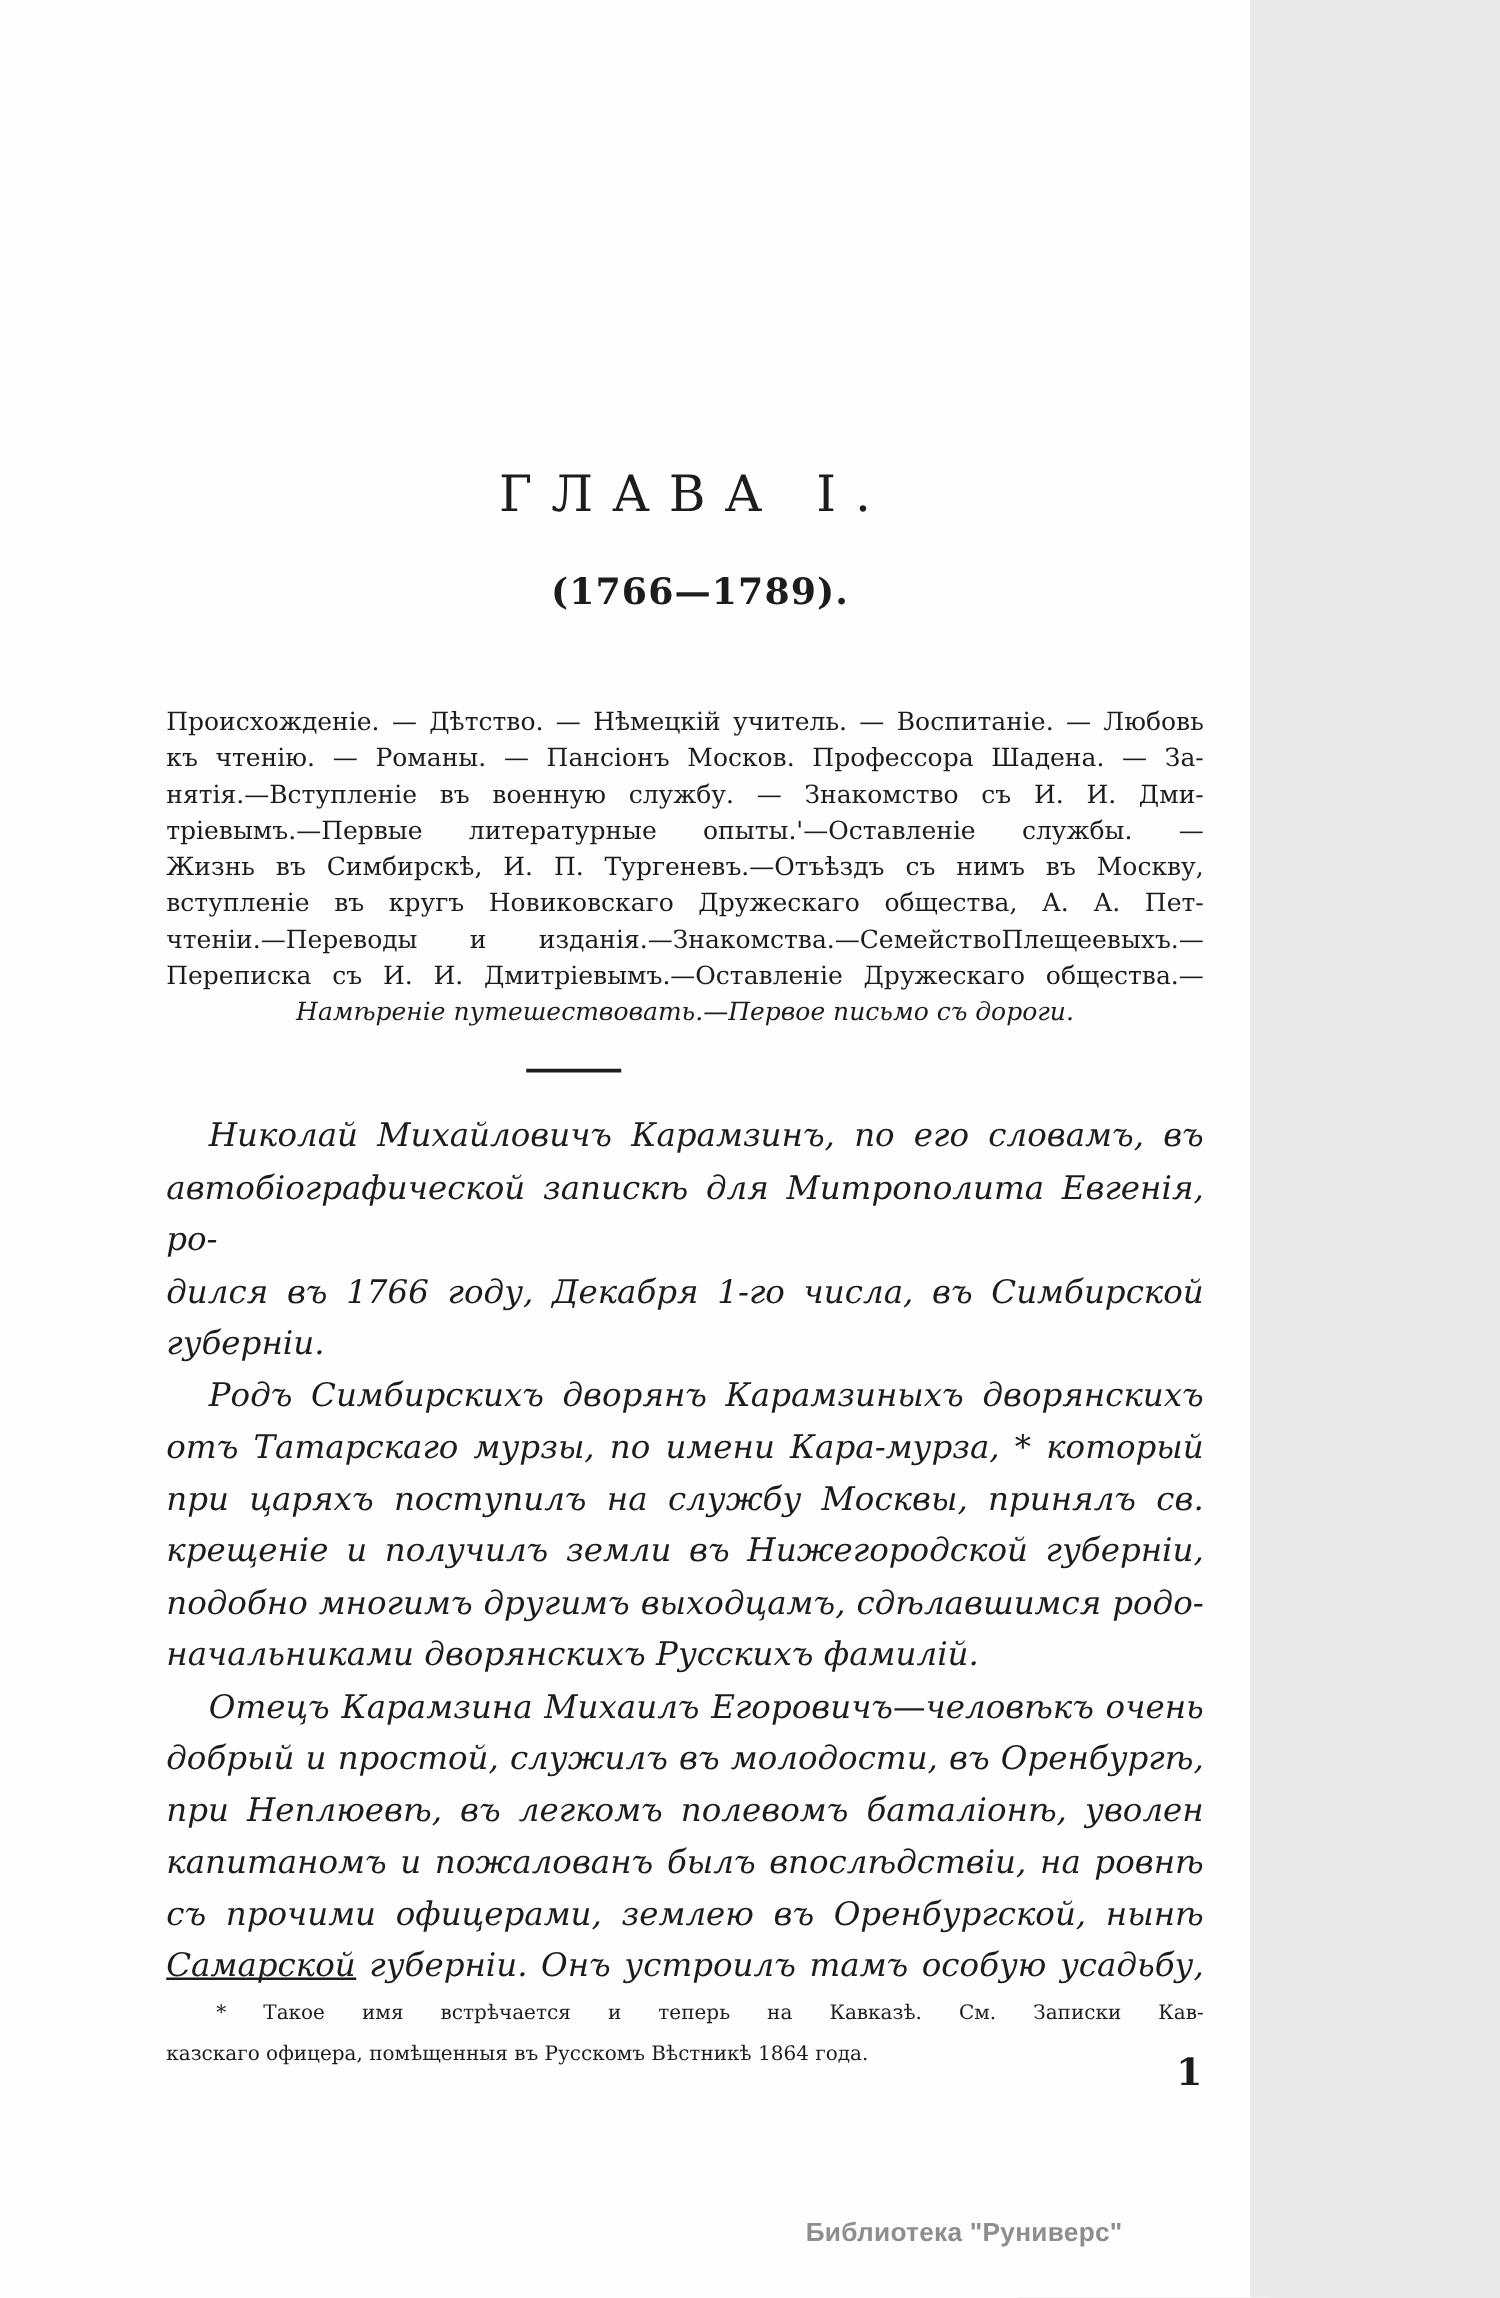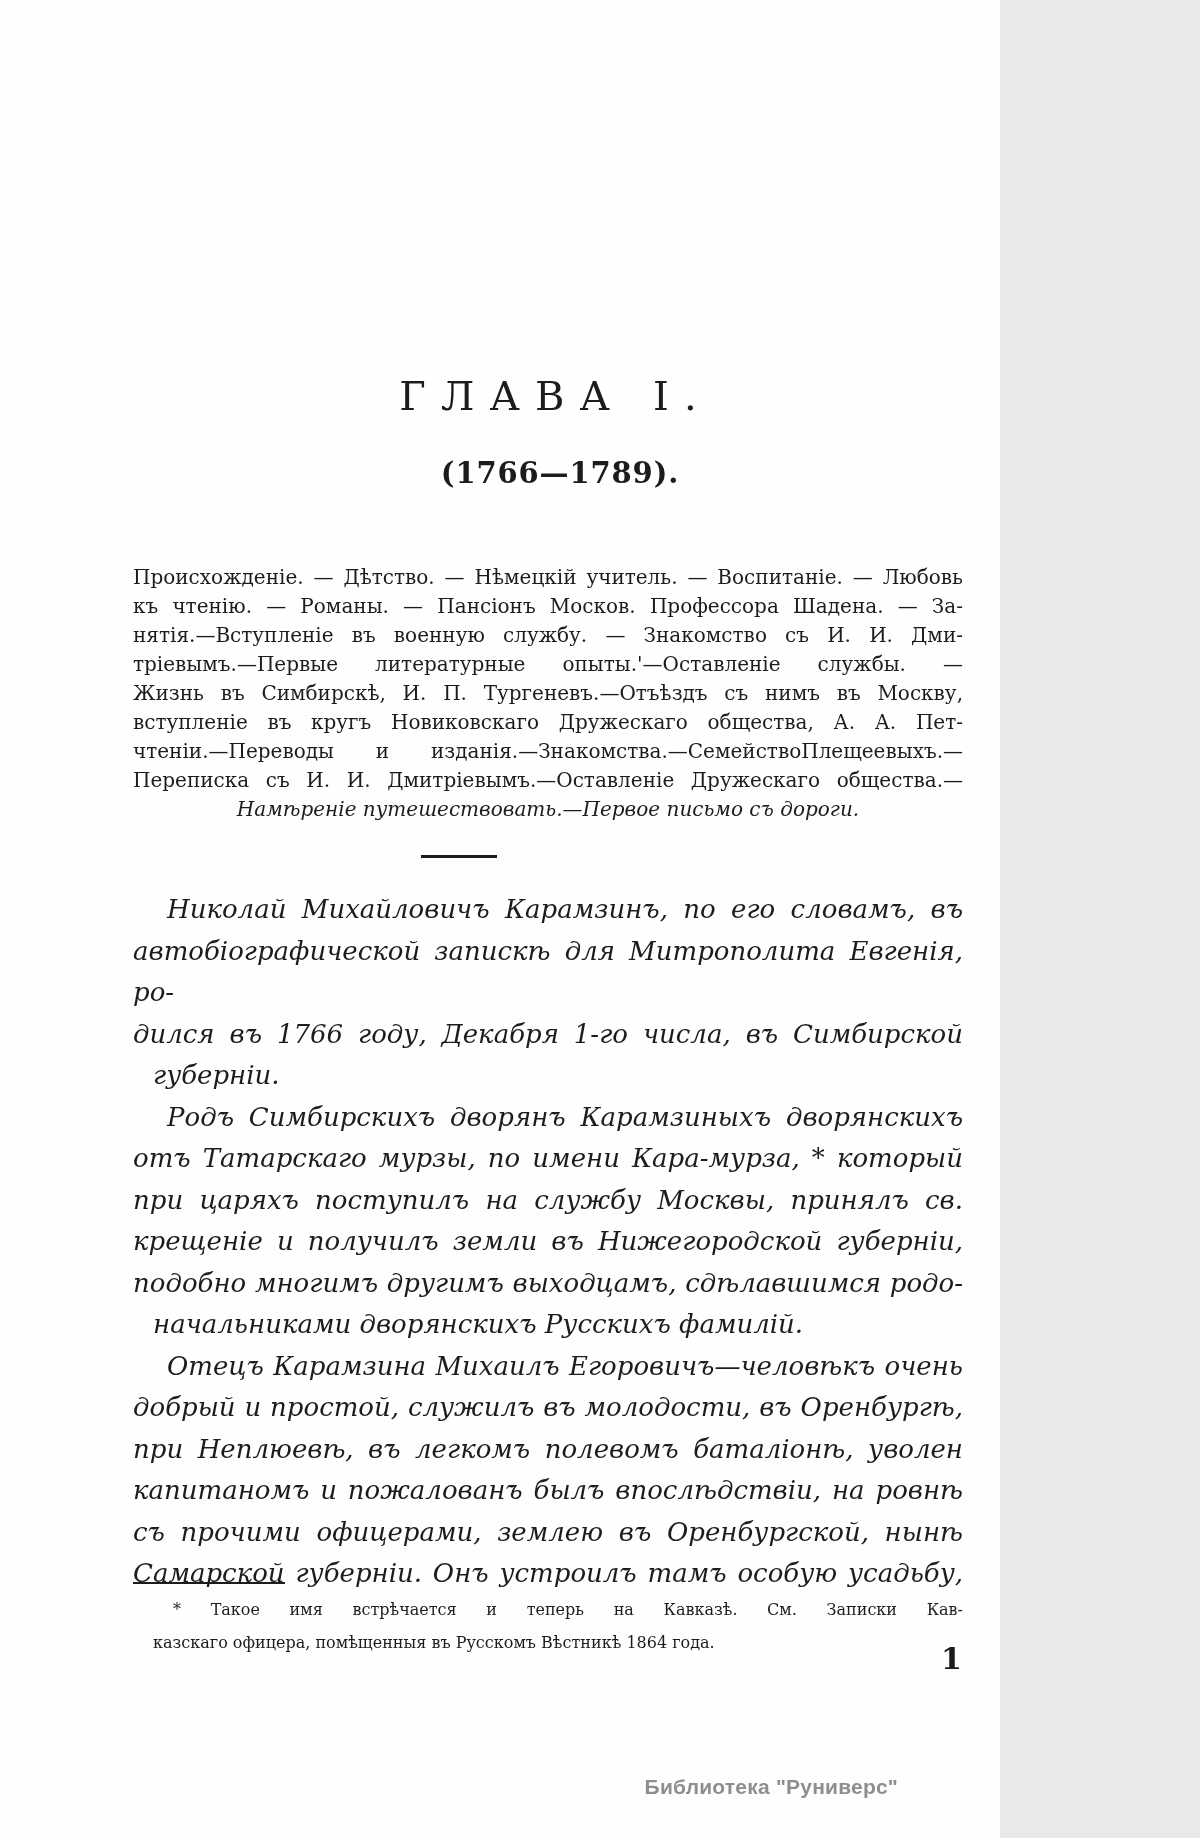--- a/index.html
+++ b/index.html
@@ -21,21 +21,21 @@
   .subtitle{
     position:absolute;top:455px;left:12px;width:100%;
     text-align:center;font-weight:bold;font-size:29px;line-height:36px;
     letter-spacing:0.03em;
   }
   .summary{position:absolute;top:522px;left:0;width:100%;margin-top:41px;}
   .sline{font-size:20px;line-height:29px;}
   .body-text{position:absolute;top:889px;left:0;width:100%;}
   .bline{font-size:26px;line-height:41.5px;font-style:italic;}
   .j{text-align:justify;text-align-last:justify;}
-  .l{text-align:left;margin-left:20px;}
+  .l{text-align:left;}
   .c{text-align:left;text-align-last:center;font-style:italic;}
   .ind{text-indent:34px;}
   .ind-f{text-indent:40px;}
   .divider{
     position:absolute;top:855px;left:288px;width:76px;height:3px;
     background:#1c1c1c;
   }
   .footnote-rule{
     position:absolute;top:1582px;left:0;width:152px;height:2px;
     background:#1c1c1c;

